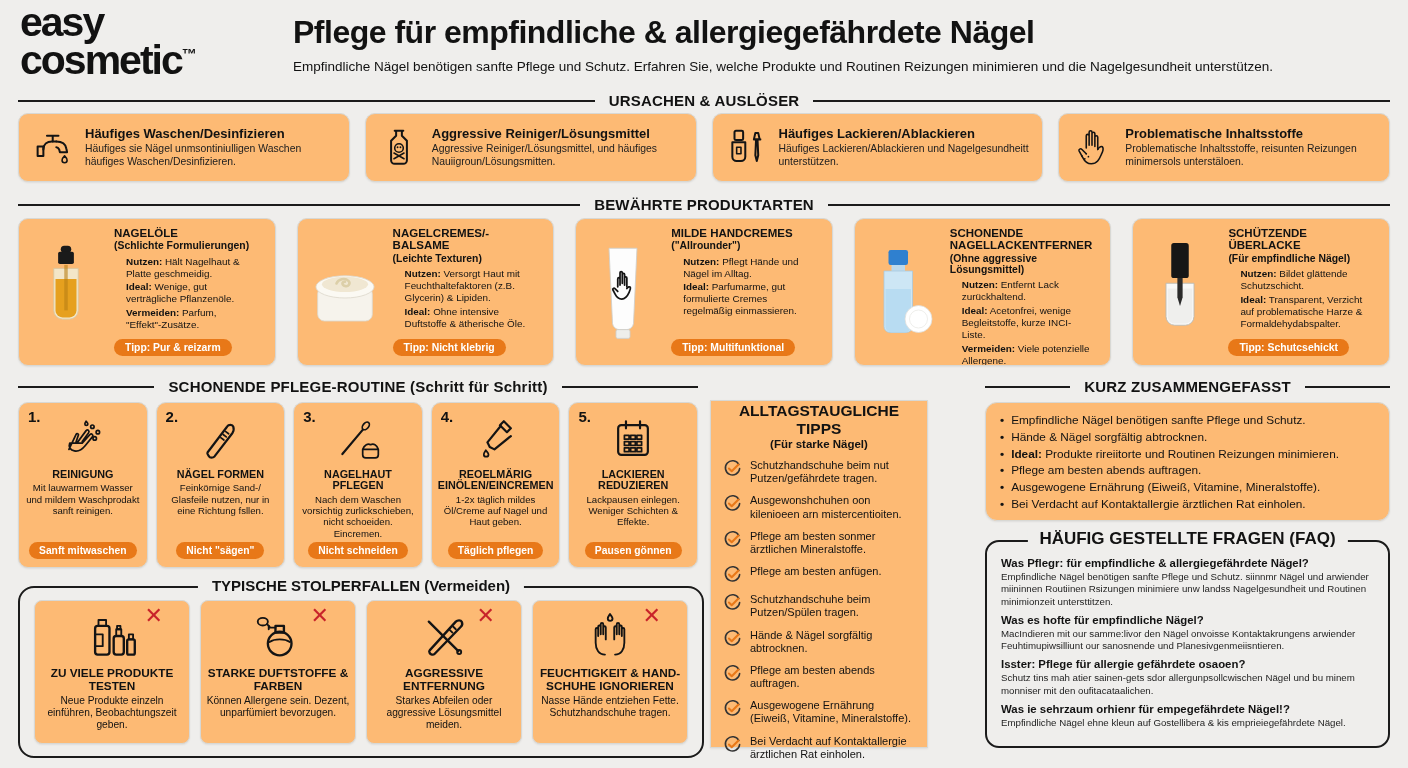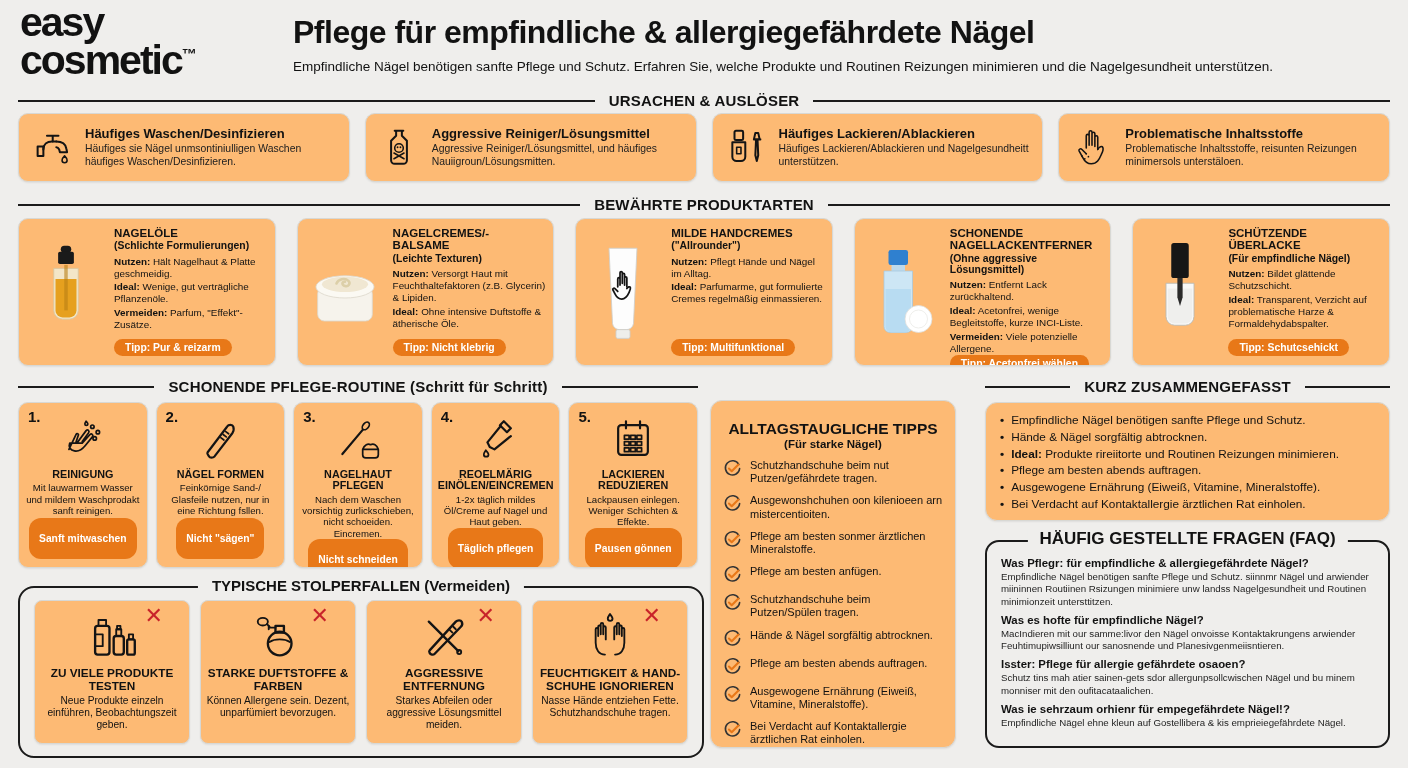--- a/index.html
+++ b/index.html
@@ -24,48 +24,48 @@
   .cause svg{width:46px;height:46px;flex:none;}
   .cause h3{font-size:13px;font-weight:800;margin:0 0 2px;line-height:1.05;}
   .cause p{font-size:10.4px;margin:0;line-height:1.25;color:#202020;}
   
   .products{left:18px;top:218px;width:1372px;height:148px;display:flex;gap:21px;}
   .product{flex:1;display:flex;padding:8px 8px 9px 6px;gap:7px;overflow:hidden;}
   .p-img{width:82px;flex:none;display:flex;align-items:center;justify-content:center;}
   .p-body{flex:1;display:flex;flex-direction:column;}
   .p-name{font-size:11.5px;font-weight:800;line-height:1.08;margin:0;}
   .p-sub{font-size:10.4px;font-weight:700;line-height:1.08;margin:1px 0 2px;}
-  .p-line{font-size:9.9px;line-height:1.2;margin:2px 0 0;}
+  .p-line{font-size:9.9px;line-height:1.2;margin:2px 12px 0;}
   .p-line b{font-weight:800;}
   .tip{margin-top:auto;align-self:flex-start;background:#e87818;color:#fff;font-weight:800;
        font-size:10.4px;padding:3px 11px;border-radius:12px;white-space:nowrap;}
   
   .routine-row{left:18px;top:402px;width:680px;height:166px;display:flex;gap:8px;}
   .step{flex:1;position:relative;display:flex;flex-direction:column;align-items:center;
         text-align:center;padding:8px 5px;overflow:hidden;}
   .step .num{position:absolute;left:9px;top:5px;font-size:15px;font-weight:800;}
   .step svg{width:50px;height:50px;margin-top:4px;flex:none;}
   .step h4{font-size:10.8px;font-weight:700;line-height:1.05;margin:4px 0 2px;}
   .step p{font-size:9.6px;line-height:1.18;margin:0;}
   .badge{margin-top:auto;background:#e87818;color:#fff;font-weight:800;font-size:10.3px;
-         padding:15px 10px;border-radius:12px;white-space:nowrap;}
+         padding:3px 10px;border-radius:12px;white-space:nowrap;}
   
   .pitfalls{left:18px;top:586px;width:682px;height:168px;border:2px solid #1b1b1b;border-radius:16px;}
   .pit-title{position:absolute;top:-11px;left:50%;transform:translateX(-50%);background:#efeeec;
              padding:0 14px;font-size:15px;font-weight:800;white-space:nowrap;}
   .pit-row{position:absolute;left:14px;right:14px;top:12px;bottom:12px;display:flex;gap:10px;}
   .pit{flex:1;display:flex;flex-direction:column;align-items:center;text-align:center;
        padding:6px 5px;overflow:hidden;border-radius:8px;}
   .pit .ic{position:relative;height:58px;display:flex;align-items:center;justify-content:center;}
   .pit .ic svg{width:54px;height:54px;}
   .pit .x{position:absolute;right:-24px;top:-2px;color:#c8242a;font-weight:800;font-size:22px;line-height:1;}
   .pit h4{font-size:11.8px;font-weight:800;line-height:1.1;margin:2px 0;}
   .pit p{font-size:10.2px;line-height:1.2;margin:0;}
   
-  .tips{left:710px;top:400px;width:246px;height:348px;border-radius:12px;padding:18px 12px;box-sizing:border-box;}
+  .tips{left:710px;top:400px;width:218px;height:348px;border-radius:0;padding:0 12px;box-sizing:border-box;}
   .tips h3{font-size:15.5px;font-weight:800;text-align:center;margin:1px 0 0;}
   .tips .sub{font-size:11.5px;font-weight:700;text-align:center;margin:0 0 4px;}
   .tip-item{display:flex;gap:8px;margin-top:9px;align-items:flex-start;}
   .tip-item svg{width:19px;height:19px;flex:none;margin-top:0;}
   .tip-item span{font-size:11px;line-height:1.2;}
   
   .summary-card{left:985px;top:402px;width:405px;height:119px;border-radius:12px;
                 padding:9px 14px;box-sizing:border-box;}
   .sum-item{font-size:11.8px;line-height:1.42;display:flex;gap:7px;}
   .sum-item .dot{font-weight:700;}

